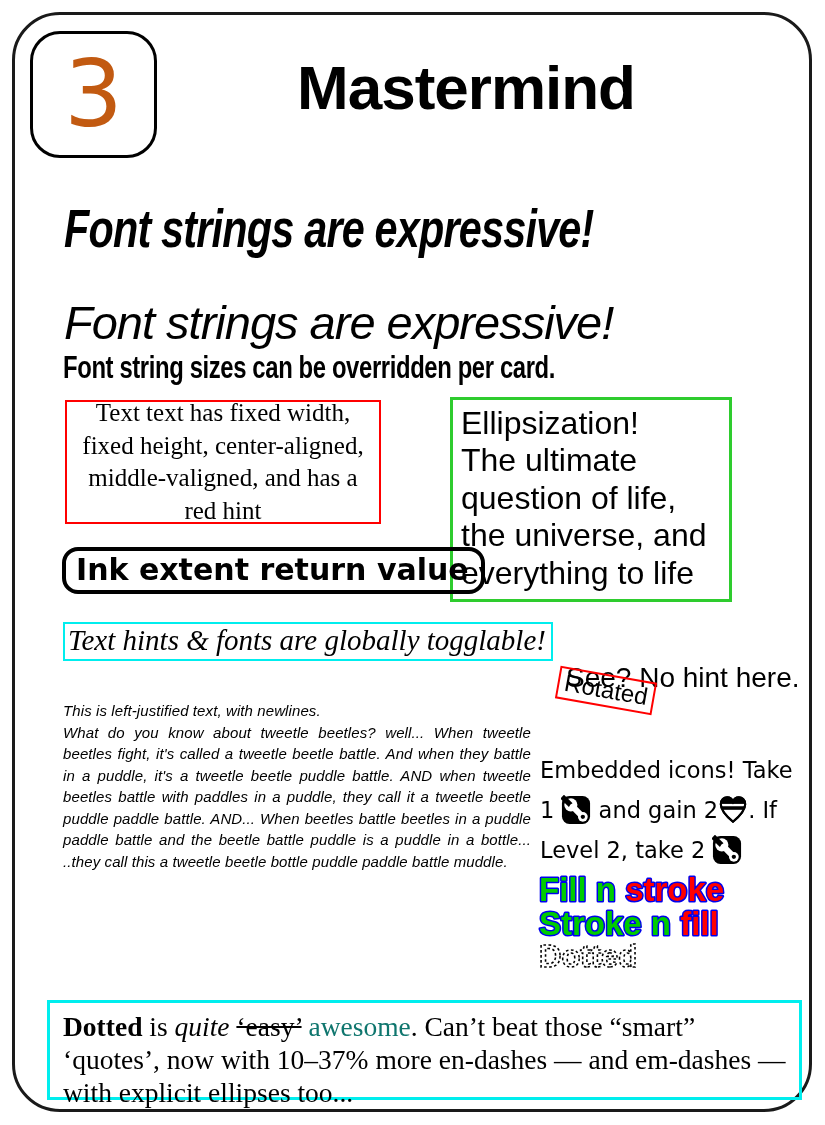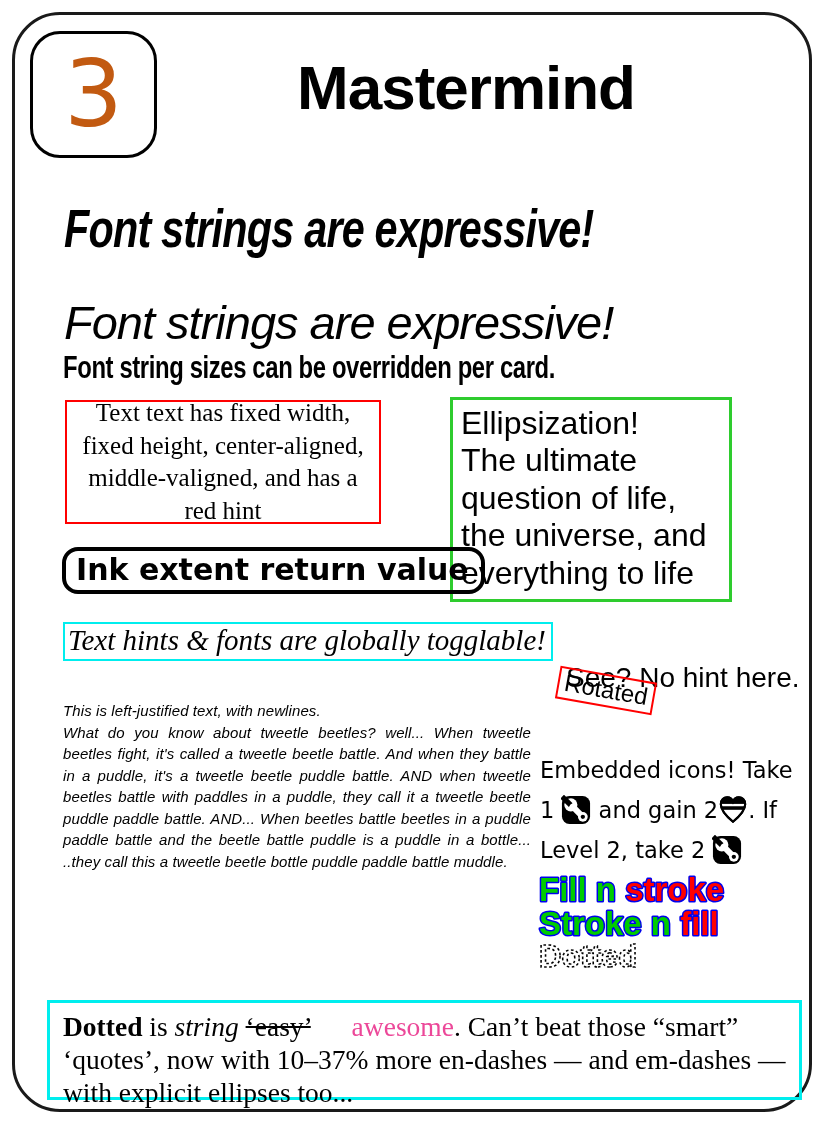--- a/index.html
+++ b/index.html
@@ -59,21 +59,21 @@
   .fx .g{fill:#00cc00;}
   .fx .r{fill:#ff0000;}
   .fx .dotted{fill:#ffffff;stroke:#000;stroke-width:1.6;stroke-dasharray:2.6 2.4;font-size:31px;}
 
   .markup-box{position:absolute;left:47px;top:1000px;width:726px;height:82px;
     border:3px solid #00eeee;font-family:"Liberation Serif",serif;font-size:27.5px;
     line-height:1.2;padding:7px 10px 5px 13px;}
   .markup-box b{font-weight:bold;}
   .markup-box i{font-style:italic;}
   .markup-box s{text-decoration:line-through;text-align:center;}
-  .markup-box .red{color:#ec4899;margin-left:34px;}
+  .markup-box .red{color:#0f766e;}
 </style>
 </head>
 <body>
 
 <div class="card-frame"></div>
 
 <div class="level-badge">
   <span class="level-num">3</span>
 </div>
 
@@ -129,13 +129,13 @@
       <circle cx="23.3" cy="23.3" r="5.2" fill="#fff"></circle>
       <circle cx="23.3" cy="23.3" r="2.3" fill="#000"></circle>
     </svg></div>
 
 <svg class="fx" width="280" height="104">
   <text class="outlined" x="2" y="29" font-size="33" xml:space="preserve"><tspan class="g">Fill n </tspan><tspan class="r">stroke</tspan></text>
   <text class="outlined" x="2" y="63" font-size="33" xml:space="preserve"><tspan class="g">Stroke n </tspan><tspan class="r">fill</tspan></text>
   <text class="dotted" x="2" y="95">Dotted</text>
 </svg>
 
-<div class="markup-box"><b>Dotted</b><span> is </span><i>string</i><span> </span><s>‘easy’</s><span> </span><span class="red">awesome</span><span>. Can’t beat those “smart” ‘quotes’, now with 10–37% more en-dashes — and em-dashes — with explicit ellipses too...</span></div>
+<div class="markup-box"><b>Dotted</b><span> is </span><i>quite</i><span> </span><s>‘easy’</s><span> </span><span class="red">awesome</span><span>. Can’t beat those “smart” ‘quotes’, now with 10–37% more en-dashes — and em-dashes — with explicit ellipses too...</span></div>
 
 </body></html>

